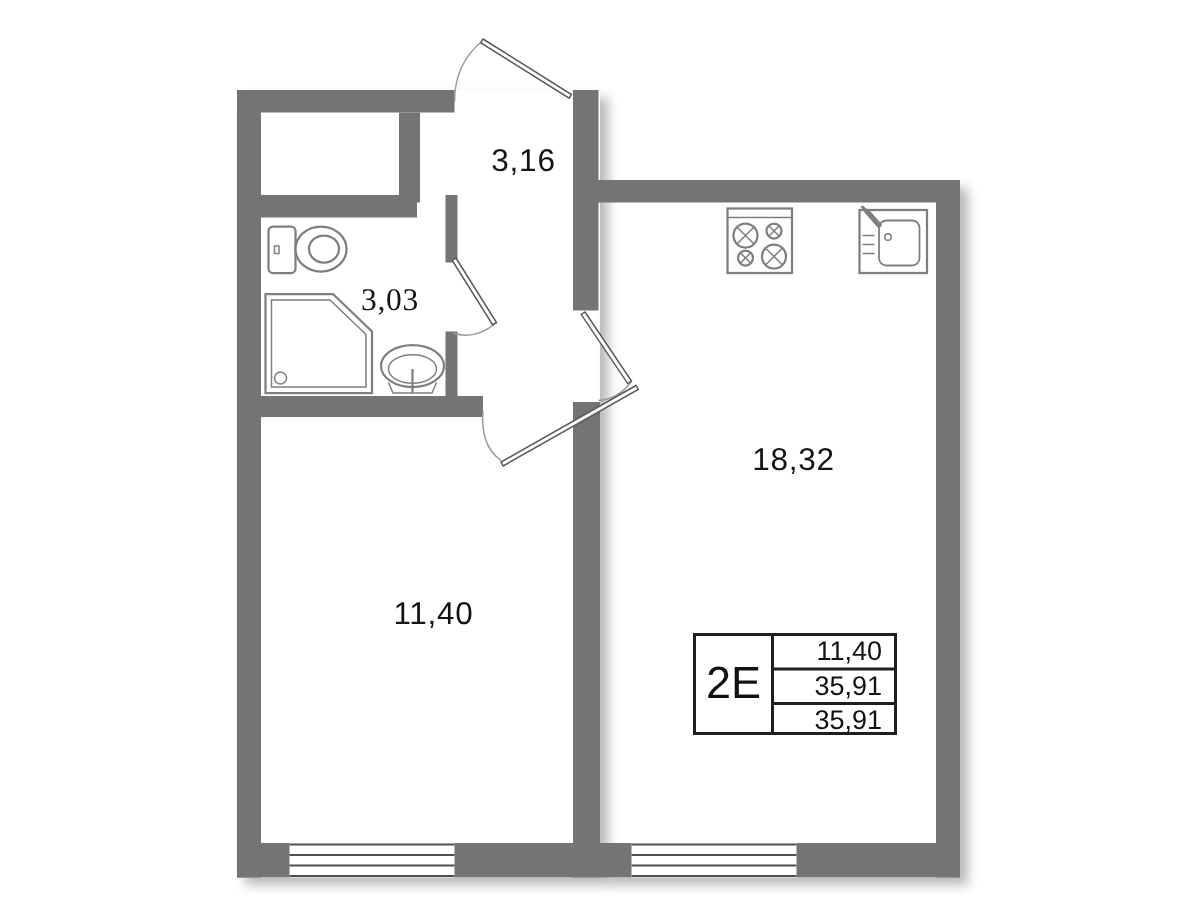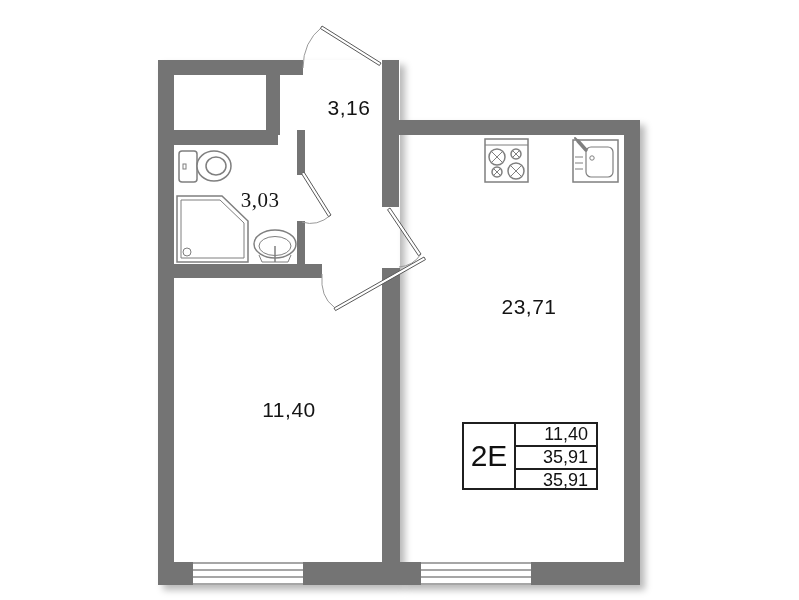--- a/index.html
+++ b/index.html
@@ -127,21 +127,21 @@
         <line x1="578" y1="141" x2="575" y2="138" stroke-width="2" stroke-linecap="round"></line>
         <line x1="575" y1="157" x2="583" y2="157" stroke-width="1"></line>
         <line x1="575" y1="163" x2="583" y2="163" stroke-width="1"></line>
         <line x1="575" y1="169" x2="583" y2="169" stroke-width="1"></line>
       </g>
     </g>
   </svg>
 
   <div class="room-label" style="left:349px;top:108px;">3,16</div>
   <div class="room-label" style="left:260px;top:200px;font-family:Liberation Serif, serif;">3,03</div>
-  <div class="room-label" style="left:529px;top:307px;">23,71</div>
+  <div class="room-label" style="left:529px;top:307px;">18,32</div>
   <div class="room-label" style="left:289px;top:410px;">11,40</div>
 
   <div id="info-table">
     <div id="unit-type-cell">2E</div>
     <div id="value-col">
       <div class="val-row">11,40</div>
       <div class="val-row">35,91</div>
       <div class="val-row">35,91</div>
     </div>
   </div>

